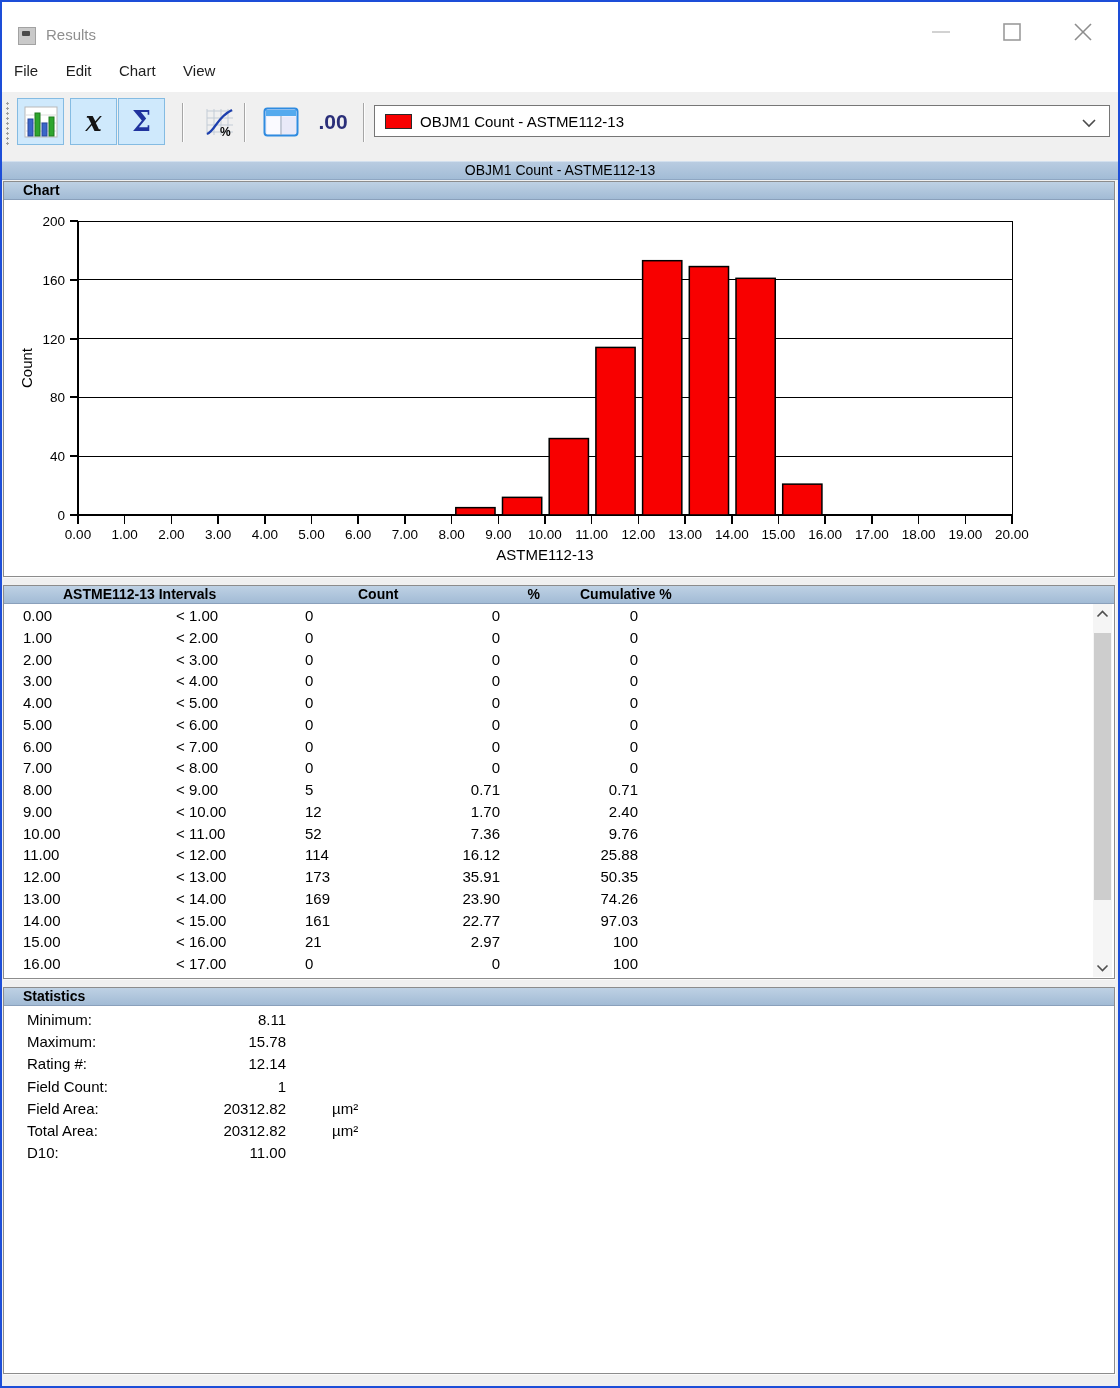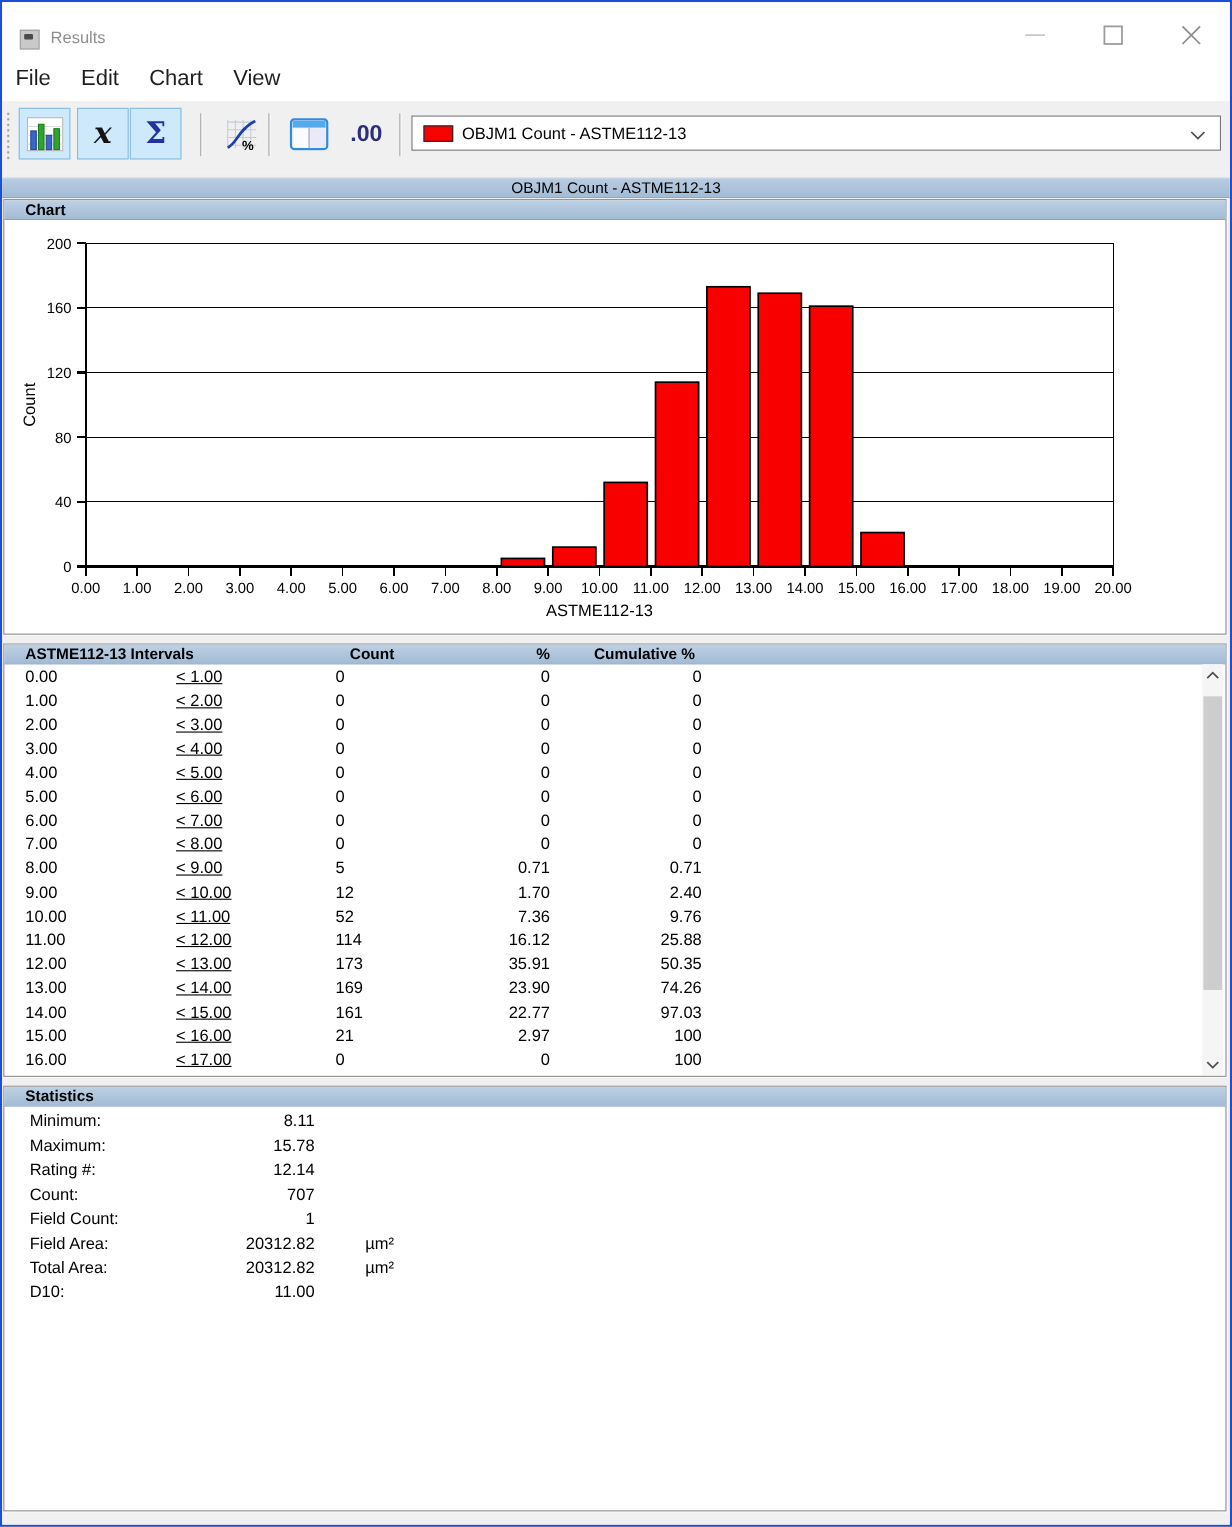--- a/index.html
+++ b/index.html
@@ -9,21 +9,21 @@
   
   .titlebar { position:absolute; top:0; left:0; right:0; height:48px; background:#fff; }
   .app-icon { position:absolute; left:16px; top:25px; width:16px; height:16px; background:#c9c9c9; border:1px solid #a2a2a2; }
   .app-icon-inner { position:absolute; left:3px; top:3px; width:8px; height:5px; background:#4a4a4a; border-radius:1px; }
   .win-title { position:absolute; left:44px; top:24px; font-size:15px; color:#8f8f8f; }
   .caption-buttons { position:absolute; right:0; top:0; height:60px; display:flex; }
   .cap-btn { width:71px; height:60px; display:flex; align-items:center; justify-content:center; background:transparent; border:none; }
 
   
   .menubar { position:absolute; top:48px; left:0; right:0; height:42px; background:#fff; padding-left:12px; }
-  .menu-item { display:inline-block; line-height:42px; font-size:20px; color:#1e1e1e; margin-right:23px; cursor:default; }
+  .menu-item { display:inline-block; line-height:42px; font-size:15px; color:#1e1e1e; margin-right:23px; cursor:default; }
 
   
   .toolbar { position:absolute; top:90px; left:0; right:0; height:64px; background:#f0f0f0; }
   .grip { position:absolute; left:3px; top:9px; width:6px; height:45px;
           background-image:radial-gradient(circle,#9e9e9e 1px,transparent 1.4px); background-size:5px 5px; }
   .tb-btn { position:absolute; top:6px; width:47px; height:47px; border:1px solid transparent; background:transparent;
             display:flex; align-items:center; justify-content:center; padding:0; box-sizing:border-box; }
   .tb-btn.active { background:#cfe9fc; border-color:#84bbe2; }
   .sep { position:absolute; top:11px; width:1px; height:39px; background:#a6a6a6; box-shadow:1px 0 0 #fdfdfd; }
   .x-glyph { font-style:italic; font-weight:bold; font-size:27px; font-family:"DejaVu Serif",serif; color:#141414; }
@@ -45,26 +45,26 @@
            box-shadow:1px 1px 0 #fafafa; box-sizing:border-box; }
   .panel-header { position:relative; height:17px; background:linear-gradient(#bed1e4,#a2bbd5); border-bottom:1px solid #8aa0bb;
                   font-weight:bold; font-size:14px; line-height:17px; color:#000; }
   .ph-label { margin-left:19px; }
 
   .chart-panel { top:25px; height:396px; }
   .chart-area { position:absolute; top:18px; left:0; right:0; bottom:0; }
 
   .intervals-panel { top:429px; height:394px; }
   .col-headers { position:absolute; inset:0; }
-  .col-headers span { position:absolute; top:0; }
+  .col-headers span { position:absolute; top:0;margin-left:40px; }
   .h1 { left:19px; } .h2 { left:314px; } .h3 { left:436px; width:60px; text-align:right; } .h4 { left:536px; }
   .rows { position:absolute; top:19px; left:0; right:24px; }
   .irow { position:relative; height:21.76px; line-height:21.76px; font-size:15px; color:#000; }
   .irow span { position:absolute; top:0; white-space:nowrap; }
-  .c1 { left:19px; } .c2 { left:156px;text-decoration:underline; } .c3 { left:301px; }
+  .c1 { left:19px; } .c2 { left:172px; } .c3 { left:301px; }
   .c4 { left:396px; width:100px; text-align:right; } .c5 { left:514px; width:120px; text-align:right; }
 
   .scrollbar { position:absolute; top:18px; right:2px; bottom:1px; width:19px; background:#f5f5f5; }
   .sb-btn { position:absolute; left:0; width:19px; height:19px; display:flex; align-items:center; justify-content:center; background:#f5f5f5; }
   .sb-up { top:0; } .sb-down { bottom:0; }
   .sb-thumb { position:absolute; left:1px; right:1px; top:29px; height:267px; background:#cdcdcd; }
 
   .stats-panel { top:831px; height:387px; }
   .stat-rows { position:absolute; top:21px; left:0; right:0; }
   .srow { position:relative; height:22.2px; line-height:22.2px; font-size:15px; color:#000000; }
@@ -441,25 +441,20 @@
     <span class="sv">15.78</span>
     <span class="su"></span>
   </div>
 
   <div class="srow">
     <span class="sl">Rating #:</span>
     <span class="sv">12.14</span>
     <span class="su"></span>
   </div>
 
-  <div class="srow">
-    <span class="sl">Count:</span>
-    <span class="sv">707</span>
-    <span class="su"></span>
-  </div>
 
   <div class="srow">
     <span class="sl">Field Count:</span>
     <span class="sv">1</span>
     <span class="su"></span>
   </div>
 
   <div class="srow">
     <span class="sl">Field Area:</span>
     <span class="sv">20312.82</span>

